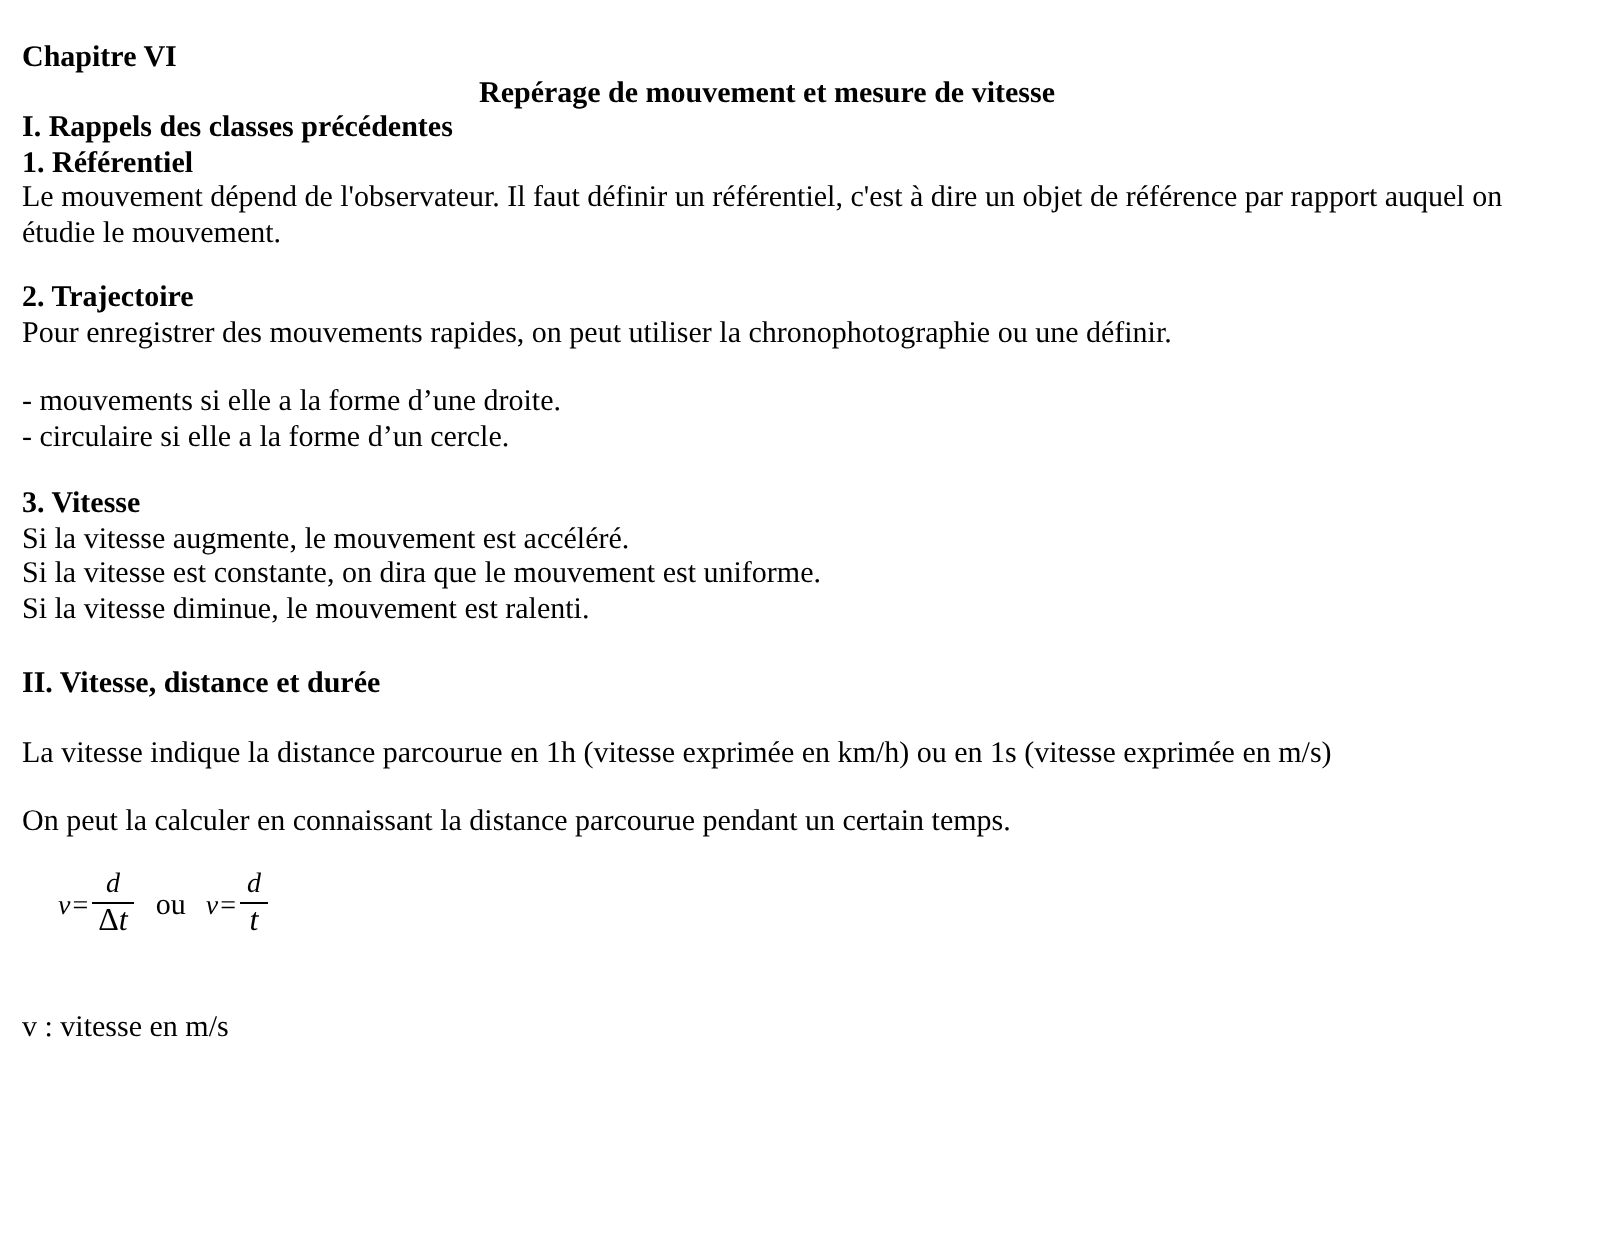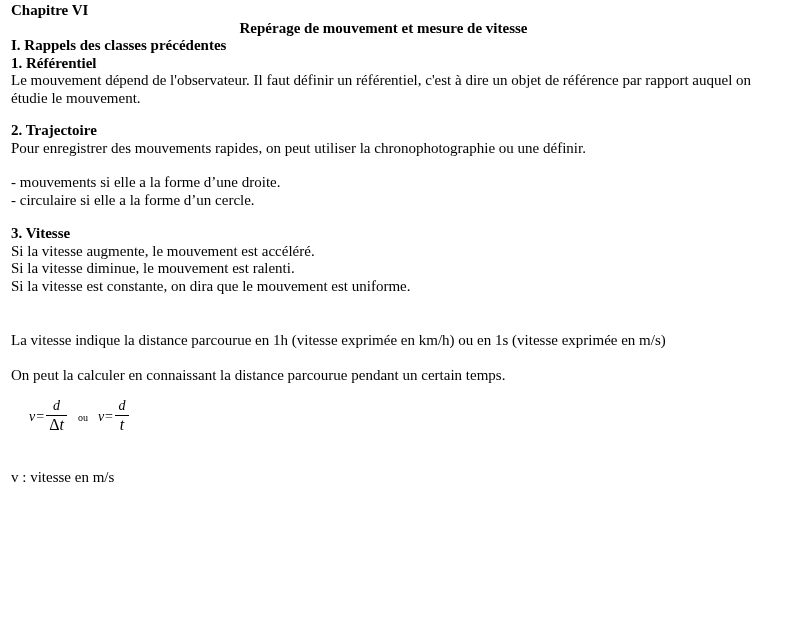--- a/index.html
+++ b/index.html
@@ -21,21 +21,21 @@
   .page {
     position: relative;
     width: 800px;
     height: 620px;
     padding: 0;
     box-sizing: border-box;
   }
   .doc {
     position: absolute;
     left: 11px;
-    top: 2px;
+    top: 21px;
     width: 768px;
   }
   .line {
     display: block;
     white-space: normal;
   }
   .para {
     display: block;
     margin: 0;
   }
@@ -120,21 +120,21 @@
     margin: 1px 0;
   }
   .frac .den .delta {
     font-style: normal;
   }
   .conj {
     display: inline-block;
     font-style: normal;
     padding: 0 10px;
     vertical-align: middle;
-    font-size: 10px;
+    font-size: 15px;
     text-align: right;
   }
   .legend-line {
     display: block;
   }
 </style>
 </head>
 <body>
 
 <div class="page">
@@ -156,25 +156,26 @@
 
     <span class="spacer-lg"></span>
 
     <p class="para"><span>- </span><b>mouvements</b><span> si elle a la forme d’une droite.</span></p>
     <p class="para"><span>- </span><b>circulaire</b><span> si elle a la forme d’un cercle.</span></p>
 
     <span class="spacer-md"></span>
 
     <div class="line heading">3. Vitesse</div>
     <p class="para"><span>Si la vitesse augmente, le mouvement est </span><b>accéléré</b><span>.</span></p>
+    <p class="para"><span>Si la vitesse est constante, on dira que le mouvement est </span><b>uniforme</b><span>.</span></p>
     <p class="para"><span>Si la vitesse diminue, le mouvement est </span><b>ralenti</b><span>.</span></p>
-    <p class="para"><span>Si la vitesse est constante, on dira que le mouvement est </span><b>uniforme</b><span>.</span></p>
 
     <span class="spacer-xl"></span>
 
+    <div class="line heading">II. Vitesse, distance et durée</div>
 
     <span class="spacer-lg"></span>
 
     <div class="line">La vitesse indique la distance parcourue en 1h (vitesse exprimée en km/h) ou en 1s (vitesse exprimée en m/s)</div>
 
     <span class="spacer-lg"></span>
 
     <div class="line">On peut la calculer en connaissant la distance parcourue pendant un certain temps.</div>
 
     <span class="spacer-md"></span>

